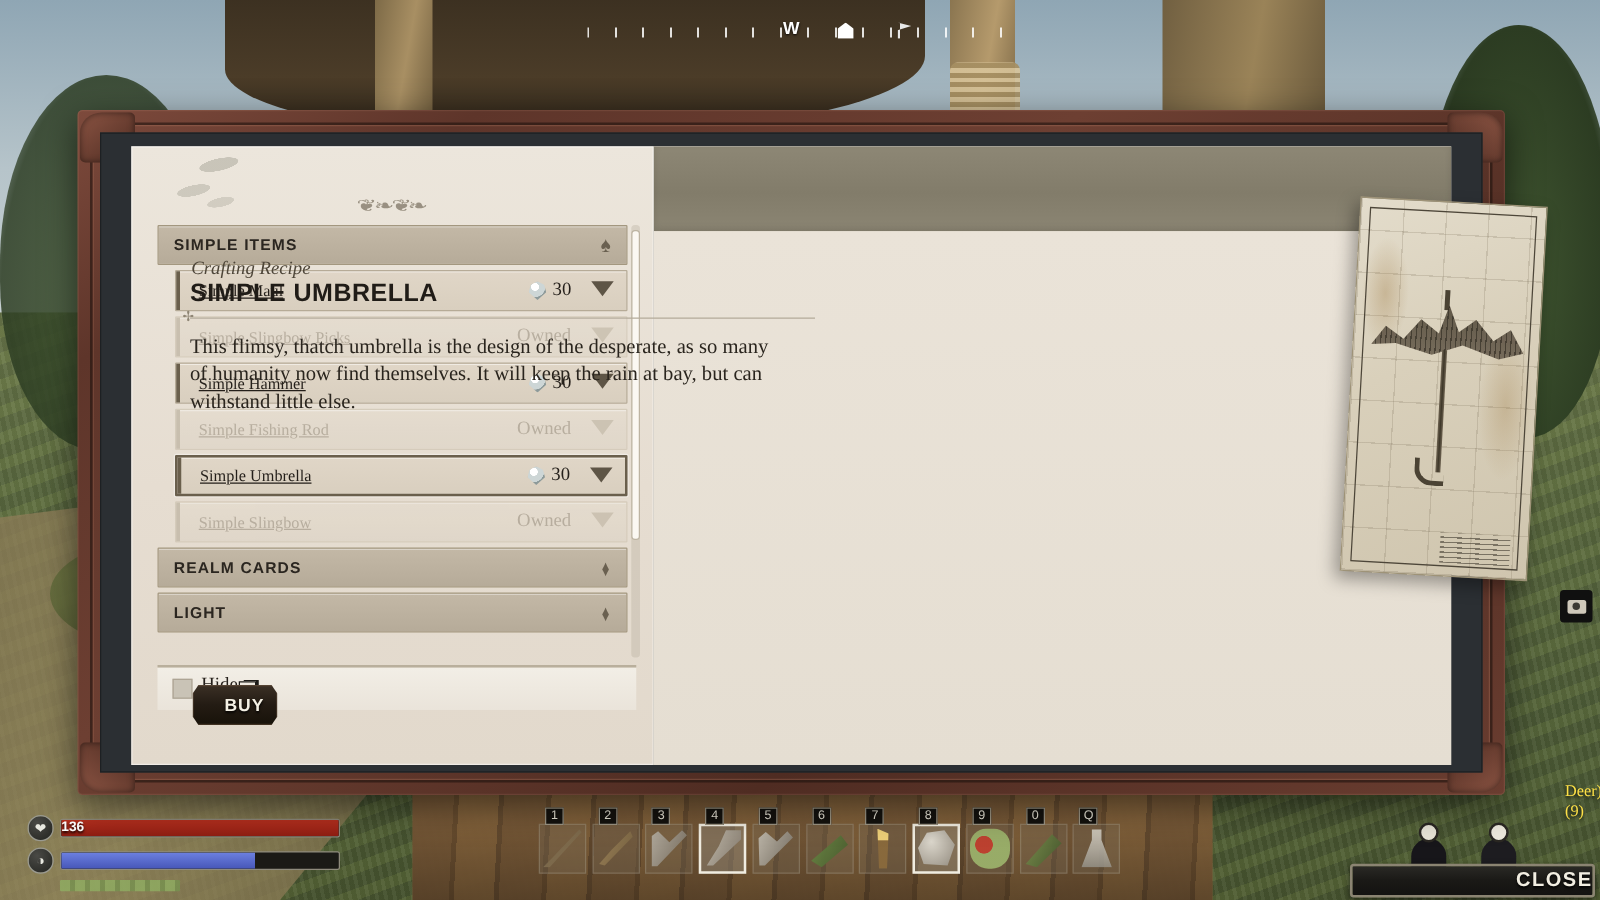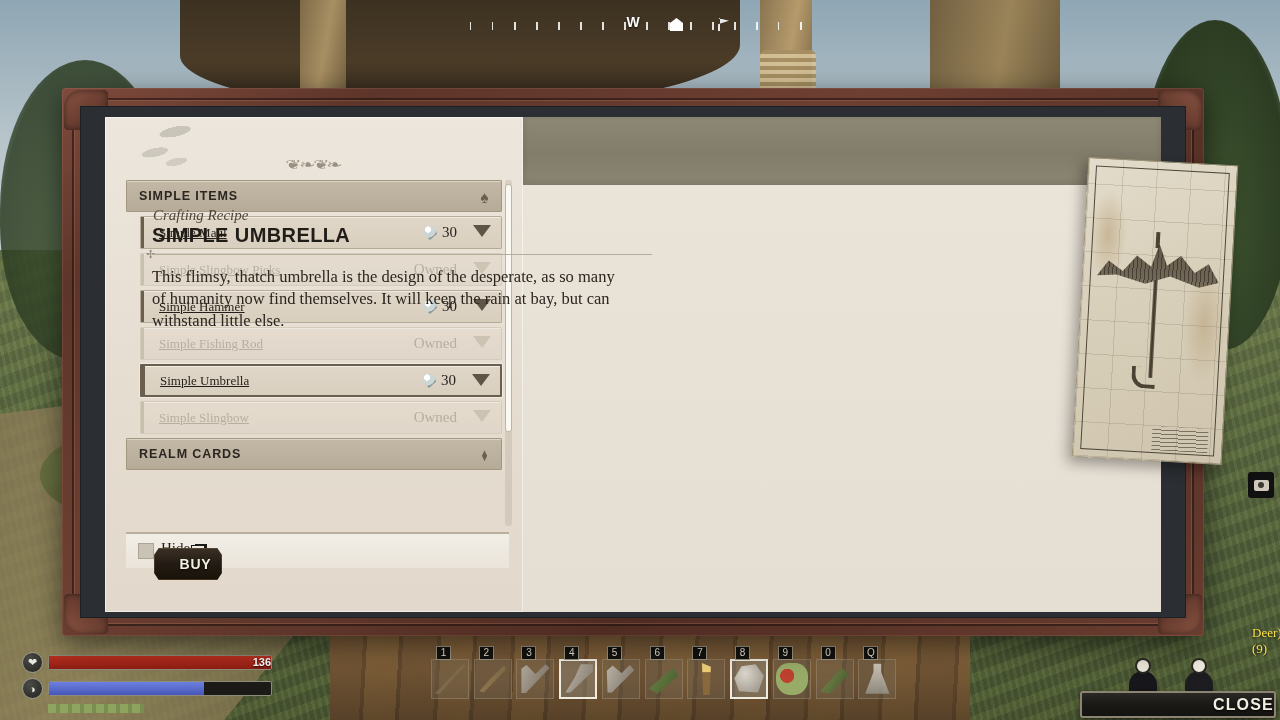--- a/index.html
+++ b/index.html
@@ -123,21 +123,21 @@
   }
   .bar-shell {
     position: relative; width: 224px; height: 15px;
     background: #1b1a16; border: 1.5px solid #8e8a7c; border-radius: 2px;
     overflow: hidden;
   }
   .bar-fill { position: absolute; left: 0; top: 0; height: 100%; }
   .bar-hp   { background: linear-gradient(to bottom,#b8301f,#8e1d12); }
   .bar-st   { background: linear-gradient(to bottom,#6c80e0,#4757b8); }
   .bar-text {
-    position: absolute; inset: 0; text-align: right; line-height: 13px;
+    position: absolute; inset: 0; text-align: left; line-height: 13px;
     color: #fff; font-size: 11px; font-weight: bold;
     font-family: "Liberation Sans", sans-serif;
     text-shadow: 0 1px 2px rgba(0,0,0,.9);
   }
   .buff-strip {
     margin-top: 3px; margin-left: 26px; width: 96px; height: 9px;
     background: repeating-linear-gradient(90deg,#8fae62 0 8px, #76924f 8px 12px);
     opacity: .8; border-radius: 1px;
   }
 
@@ -693,20 +693,24 @@
         <div class="item-row owned">
           <span class="item-tick"></span>
           <span class="item-name">Simple Slingbow</span>
           <span class="owned-text">Owned</span>
           <span class="row-arrow"></span>
         </div>
         <div class="cat-header">
           <span class="lbl">REALM CARDS</span>
           <span class="cat-arrow arrow-down"></span>
         </div>
+        <div class="cat-header">
+          <span class="lbl">LIGHT</span>
+          <span class="cat-arrow arrow-down"></span>
+        </div>
       </div>
     <div id="list-scrollbar">
       <div id="list-scroll-thumb"></div>
     </div>
     <div id="hide-bar">
       <div id="hide-checkbox"></div>
       <div id="hide-label">
         <span>Hide</span><span class="tofu">?</span>
       </div>
     </div>

